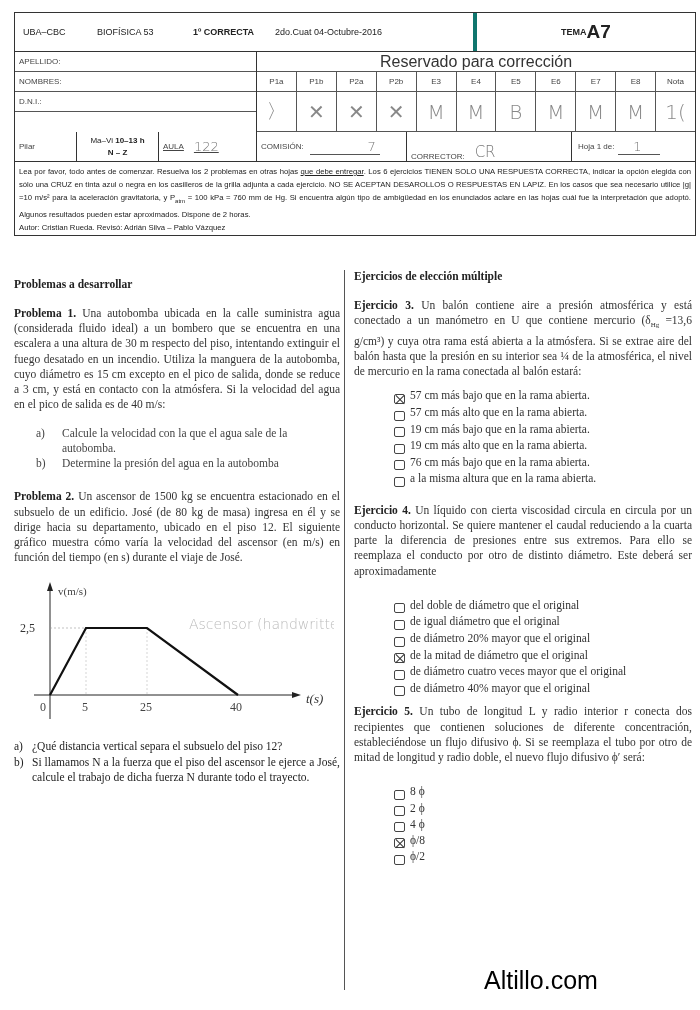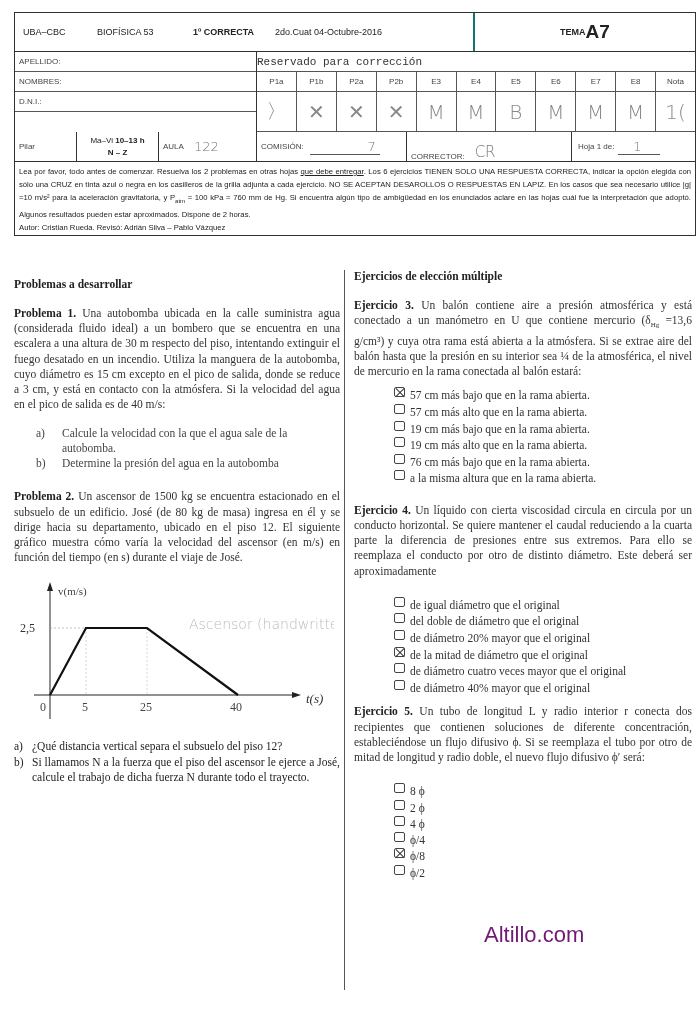--- a/index.html
+++ b/index.html
@@ -6,41 +6,41 @@
   html, body { width: 700px; height: 1010px; background: #ffffff; overflow: hidden; }
   body { position: relative; font-family: "Liberation Serif", serif; color: #222; }
 
   
   .hdr { position: absolute; left: 14px; top: 12px; width: 682px; border: 1px solid #333; font-family: "Liberation Sans", sans-serif; }
   .hdr-top { display: flex; height: 39px; border-bottom: 1px solid #333; align-items: center; font-size: 9px; }
   .hdr-top .inst { width: 68px; padding-left: 8px; }
   .hdr-top .subj { width: 110px; padding-left: 14px; }
   .hdr-top .parcial { width: 82px; font-weight: bold; font-size: 9px; }
   .hdr-top .date { width: 198px; }
-  .hdr-top .tema { flex: 1; border-left: 2px solid #0f766e; height: 100%; display: flex; align-items: center; justify-content: center; font-weight: bold; font-size: 9px; gap: 0; }
+  .hdr-top .tema { flex: 1; border-left: 4px solid #0f766e; height: 100%; display: flex; align-items: center; justify-content: center; font-weight: bold; font-size: 9px; gap: 0; }
   .hdr-top .tema .code { font-size: 19px; }
 
   .hdr-body { display: flex; }
   .left-fields { width: 242px; border-right: 1px solid #333; font-size: 8px; color: #444; }
   .lf-row { height: 20px; border-bottom: 1px solid #555; display: flex; align-items: center; padding-left: 4px; }
   .lf-row.email { height: 18px; color: #222; }
   .right-grid { flex: 1; }
-  .reserv { height: 20px; border-bottom: 1px solid #555; text-align: left; font-size: 11px; line-height: 20px; color: #333; font-family: Liberation Mono, monospace; }
+  .reserv { height: 20px; border-bottom: 1px solid #555; text-align: center; font-size: 16px; line-height: 20px; color: #333; }
   .grid-row { display: flex; border-bottom: 1px solid #555; }
   .grid-row.heads { height: 20px; }
   .grid-row.marks { height: 40px; }
   .gcell { flex: 1; border-right: 1px solid #555; display: flex; align-items: center; justify-content: center; font-size: 8px; color: #444; }
   .gcell:last-child { border-right: none; }
   .gcell.mark { font-family: "DejaVu Sans", sans-serif; font-size: 20px; color: #888; font-weight: 200; }
 
   .hdr-bottom { display: flex; height: 30px; border-bottom: 1px solid #333; font-size: 8px; color: #444; }
   .hb-pilar { width: 62px; border-right: 1px solid #333; display: flex; align-items: center; padding-left: 4px; }
   .hb-horario { width: 82px; border-right: 1px solid #333; display: flex; flex-direction: column; align-items: center; justify-content: center; color: #222; font-size: 8px; line-height: 12px; }
   .hb-horario b { font-weight: bold; }
-  .hb-aula { width: 98px; border-right: 1px solid #333; display: flex; align-items: center; padding-left: 4px; gap: 10px; }
+  .hb-aula { width: 98px; border-right: 1px solid #333; display: flex; align-items: center; padding-left: 4px; gap: 10px; text-decoration: underline; }
   .hb-com { width: 150px; border-right: 1px solid #333; display: flex; align-items: center; padding-left: 4px; gap: 6px; }
   .hb-corr { width: 165px; border-right: 1px solid #333; display: flex; align-items: flex-end; padding-left: 4px; gap: 10px; }
   .hb-hoja { flex: 1; display: flex; align-items: center; padding-left: 6px; gap: 4px; }
   .hw { font-family: "DejaVu Sans", sans-serif; color: #777; font-size: 13px; font-weight: 200; }
   .line-fill { display: inline-block; border-bottom: 1px solid #555; min-width: 40px; text-align: right; padding-right: 4px; }
 
   .instr { padding: 3px 4px 1px 4px; font-size: 7.7px; line-height: 13px; color: #222; text-align: justify; }
   .instr u { text-decoration: underline; }
   .instr .autor { display: block; text-align: left; }
 
@@ -59,31 +59,31 @@
   .prob2 { margin-top: 18px; }
 
   .chart-wrap { position: relative; width: 320px; height: 150px; margin-top: 14px; }
   .chart-wrap svg { position: absolute; left: 0; top: 0; }
 
   .qlist { margin-top: 10px; font-size: 11.5px; line-height: 15.5px; color: #222; }
   .qlist .q { display: flex; gap: 4px; text-align: justify; }
   .qlist .q .lbl { width: 14px; flex: none; }
 
   .options { margin-top: 8px; font-size: 11.5px; line-height: 16.6px; color: #333; }
-  .opt { display: flex; align-items: flex-start; gap: 5px; padding-left: 40px; }
+  .opt { display: flex; align-items: flex-end; gap: 5px; padding-left: 40px; }
   .cb { width: 11px; height: 10px; border: 1px solid #444; border-radius: 2px; flex: none; position: relative; }
   .cb.checked::before, .cb.checked::after { content: ""; position: absolute; left: -1px; top: 4px; width: 12px; height: 1.3px; background: #333; }
   .cb.checked::before { transform: rotate(45deg); }
   .cb.checked::after { transform: rotate(-45deg); }
 
   .ej-block { margin-top: 16px; }
   .ej4 .options { margin-top: 18px; }
   .ej5 .options { margin-top: 18px; line-height: 16.3px; }
 
-  .watermark { position: absolute; left: 484px; top: 922px; font-family: "Liberation Sans", sans-serif; font-size: 22px; color: #701a75; }
+  .watermark { position: absolute; left: 484px; top: 966px; font-family: "Liberation Sans", sans-serif; font-size: 25px; color: #000000; }
 </style>
 </head>
 <body>
 
 <div class="hdr">
   <div class="hdr-top">
     <span class="inst">UBA–CBC</span>
     <span class="subj">BIOFÍSICA 53</span>
     <span class="parcial">1º CORRECTA</span>
     <span class="date">2do.Cuat 04-Octubre-2016</span>
@@ -254,25 +254,25 @@
       </div>
   </div>
 
   <div class="ej-block ej4">
     <div class="para">
       <b>Ejercicio 4.</b><span> Un líquido con cierta viscosidad circula en circula por un conducto horizontal. Se quiere mantener el caudal reduciendo a la cuarta parte la diferencia de presiones entre sus extremos. Para ello se reemplaza el conducto por otro de distinto diámetro. Este deberá ser aproximadamente</span>
     </div>
     <div class="options">
       <div class="opt">
           <span class="cb"></span>
+          <span>del doble de diámetro que el original</span>
+        </div>
+      <div class="opt">
+          <span class="cb"></span>
           <span>de igual diámetro que el original</span>
-        </div>
-      <div class="opt">
-          <span class="cb"></span>
-          <span>del doble de diámetro que el original</span>
         </div>
       <div class="opt">
           <span class="cb"></span>
           <span>de diámetro 20% mayor que el original</span>
         </div>
       <div class="opt">
           <span class="cb checked"></span>
           <span>de la mitad de diámetro que el original</span>
         </div>
       <div class="opt">
@@ -297,24 +297,20 @@
         </div>
       <div class="opt">
           <span class="cb"></span>
           <span>2 ϕ</span>
         </div>
       <div class="opt">
           <span class="cb"></span>
           <span>4 ϕ</span>
         </div>
       <div class="opt">
-          <span class="cb"></span>
-          <span>ϕ/4</span>
-        </div>
-      <div class="opt">
           <span class="cb checked"></span>
           <span>ϕ/8</span>
         </div>
       <div class="opt">
           <span class="cb"></span>
           <span>ϕ/2</span>
         </div>
     </div>
   </div>
 </div>

